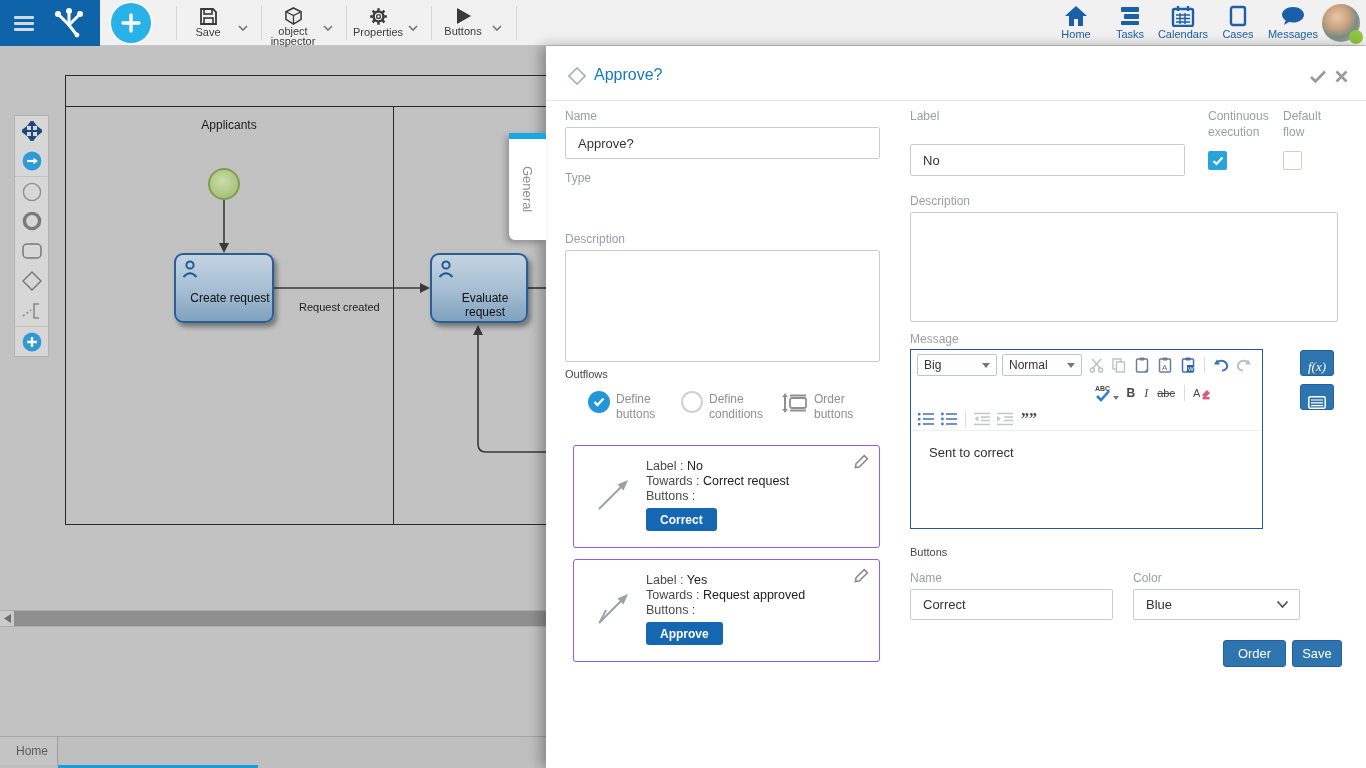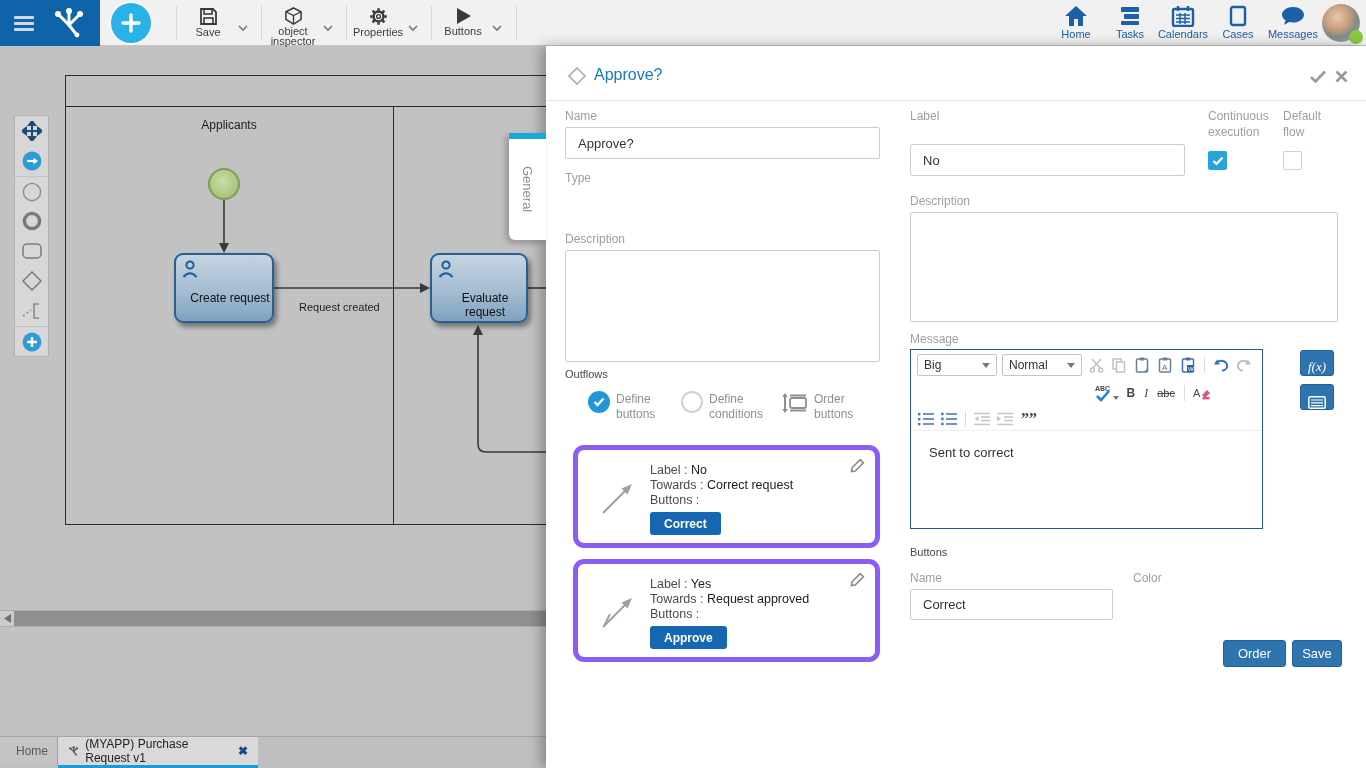--- a/index.html
+++ b/index.html
@@ -72,21 +72,21 @@
   .f-input { position:absolute; border:1px solid #cccccc; border-radius:2px; background:#fff; font-family:"Liberation Sans",sans-serif; font-size:13px; color:#333; padding:0 12px; outline:none; }
   .f-select { position:absolute; border:1px solid #cccccc; border-radius:2px; background:#fff; font-size:13px; color:#333; display:flex; align-items:center; padding:0 12px; cursor:pointer; }
   .f-select .sel-chev { position:absolute; right:10px; }
   .f-area { position:absolute; border:1px solid #cccccc; border-radius:2px; background:#fff; resize:none; outline:none; font-family:"Liberation Sans",sans-serif; font-size:13px; padding:8px 12px; color:#333; }
   .radio { position:absolute; width:22px; height:22px; border-radius:50%; cursor:pointer; }
   .radio.on { background:#2196d8; display:flex; align-items:center; justify-content:center; }
   .radio.off { background:#fff; border:2px solid #d0d0d0; }
   .radio-label { position:absolute; font-size:12px; color:#8f8f8f; line-height:15px; }
 
   
-  .card { position:absolute; left:27px; width:307px; height:103px; border:5px solid #8b5cf6; border-radius:11px; background:#fff; }
+  .card { position:absolute; left:27px; width:307px; height:103px; border:1px solid #8b5cf6; border-radius:3px; background:#fff; }
   .card .c-arrow { position:absolute; left:18px; top:26px; }
   .card .c-lines { position:absolute; left:72px; top:13px; font-size:12.5px; color:#222; line-height:15px; }
   .card .c-key { color:#4a4a4a; }
   .card .c-btn { position:absolute; left:72px; top:62px; height:23px; padding:0 14px; background:#1467b0; color:#fff; font-size:12px; font-weight:bold; border:none; border-radius:3px; display:flex; align-items:center; cursor:pointer; }
   .card .c-edit { position:absolute; right:10px; top:8px; cursor:pointer; }
 
   
   .checkbox { position:absolute; width:19px; height:19px; border-radius:2px; cursor:pointer; }
   .checkbox.on { background:#29a3dc; display:flex; align-items:center; justify-content:center; }
   .checkbox.off { background:#fff; border:1px solid #d6cfc0; }
@@ -330,36 +330,20 @@
     <div class="hs-thumb"></div>
   </div>
 
   <div class="tabbar">
     <div class="tab tab-home">
       <svg width="13" height="12" viewBox="0 0 24 22">
           <path d="M12 1 L23 11 H19 V21 H14 V14 H10 V21 H5 V11 H1 Z" fill="#6b6b6b"></path>
         </svg>
       <span>Home</span>
     </div>
-    <div class="tab tab-active">
-      <svg width="13" height="12" viewBox="0 0 38 32">
-          <g stroke="#555" stroke-width="4" stroke-linecap="round" fill="#555">
-            <line x1="19" y1="18" x2="8" y2="7"></line>
-            <line x1="19" y1="18" x2="19" y2="4"></line>
-            <line x1="19" y1="18" x2="30" y2="7"></line>
-            <line x1="19" y1="18" x2="26" y2="27"></line>
-            <circle cx="8" cy="7" r="4" stroke="none"></circle>
-            <circle cx="19" cy="4" r="4" stroke="none"></circle>
-            <circle cx="30" cy="7" r="4" stroke="none"></circle>
-            <circle cx="27" cy="28" r="3.4" stroke="none"></circle>
-          </g>
-        </svg>
-      <span>(MYAPP) Purchase Request v1</span>
-      <span class="tab-close">✖</span>
-    </div>
     <div class="tab-underline"></div>
   </div>
 </div>
 
 <div class="general-tab">
   <div class="gbar"></div>
   <div class="glabel">General</div>
 </div>
 
 <div class="dialog">
@@ -606,16 +590,22 @@
     <svg width="18" height="13" viewBox="0 0 18 13">
         <rect x="0.8" y="0.8" width="16.4" height="11.4" rx="1.5" fill="none" stroke="#fff" stroke-width="1.5"></rect>
         <path d="M3 4 H15 M3 6.8 H15 M3 9.6 H15" stroke="#fff" stroke-width="1.2"></path>
       </svg>
   </div>
 
   <div class="f-heading" style="left:364px;top:500px">Buttons</div>
   <div class="f-label" style="left:364px;top:525px">Name</div>
   <input class="f-input" style="left: 364px; top: 543px; width: 203px; height: 31px;" value="Correct">
   <div class="f-label" style="left:587px;top:525px">Color</div>
+  <div class="f-select" style="left:587px;top:543px;width:167px;height:31px">
+    <span>Blue</span>
+    <svg class="sel-chev" width="13" height="9" viewBox="0 0 13 9">
+        <polyline points="1.5,1.5 6.5,7 11.5,1.5" fill="none" stroke="#555" stroke-width="1.8"></polyline>
+      </svg>
+  </div>
 
   <button class="action-btn" style="left:677px;width:63px">Order</button>
   <button class="action-btn" style="left:746px;width:50px">Save</button>
 </div>
 
 </body></html>

